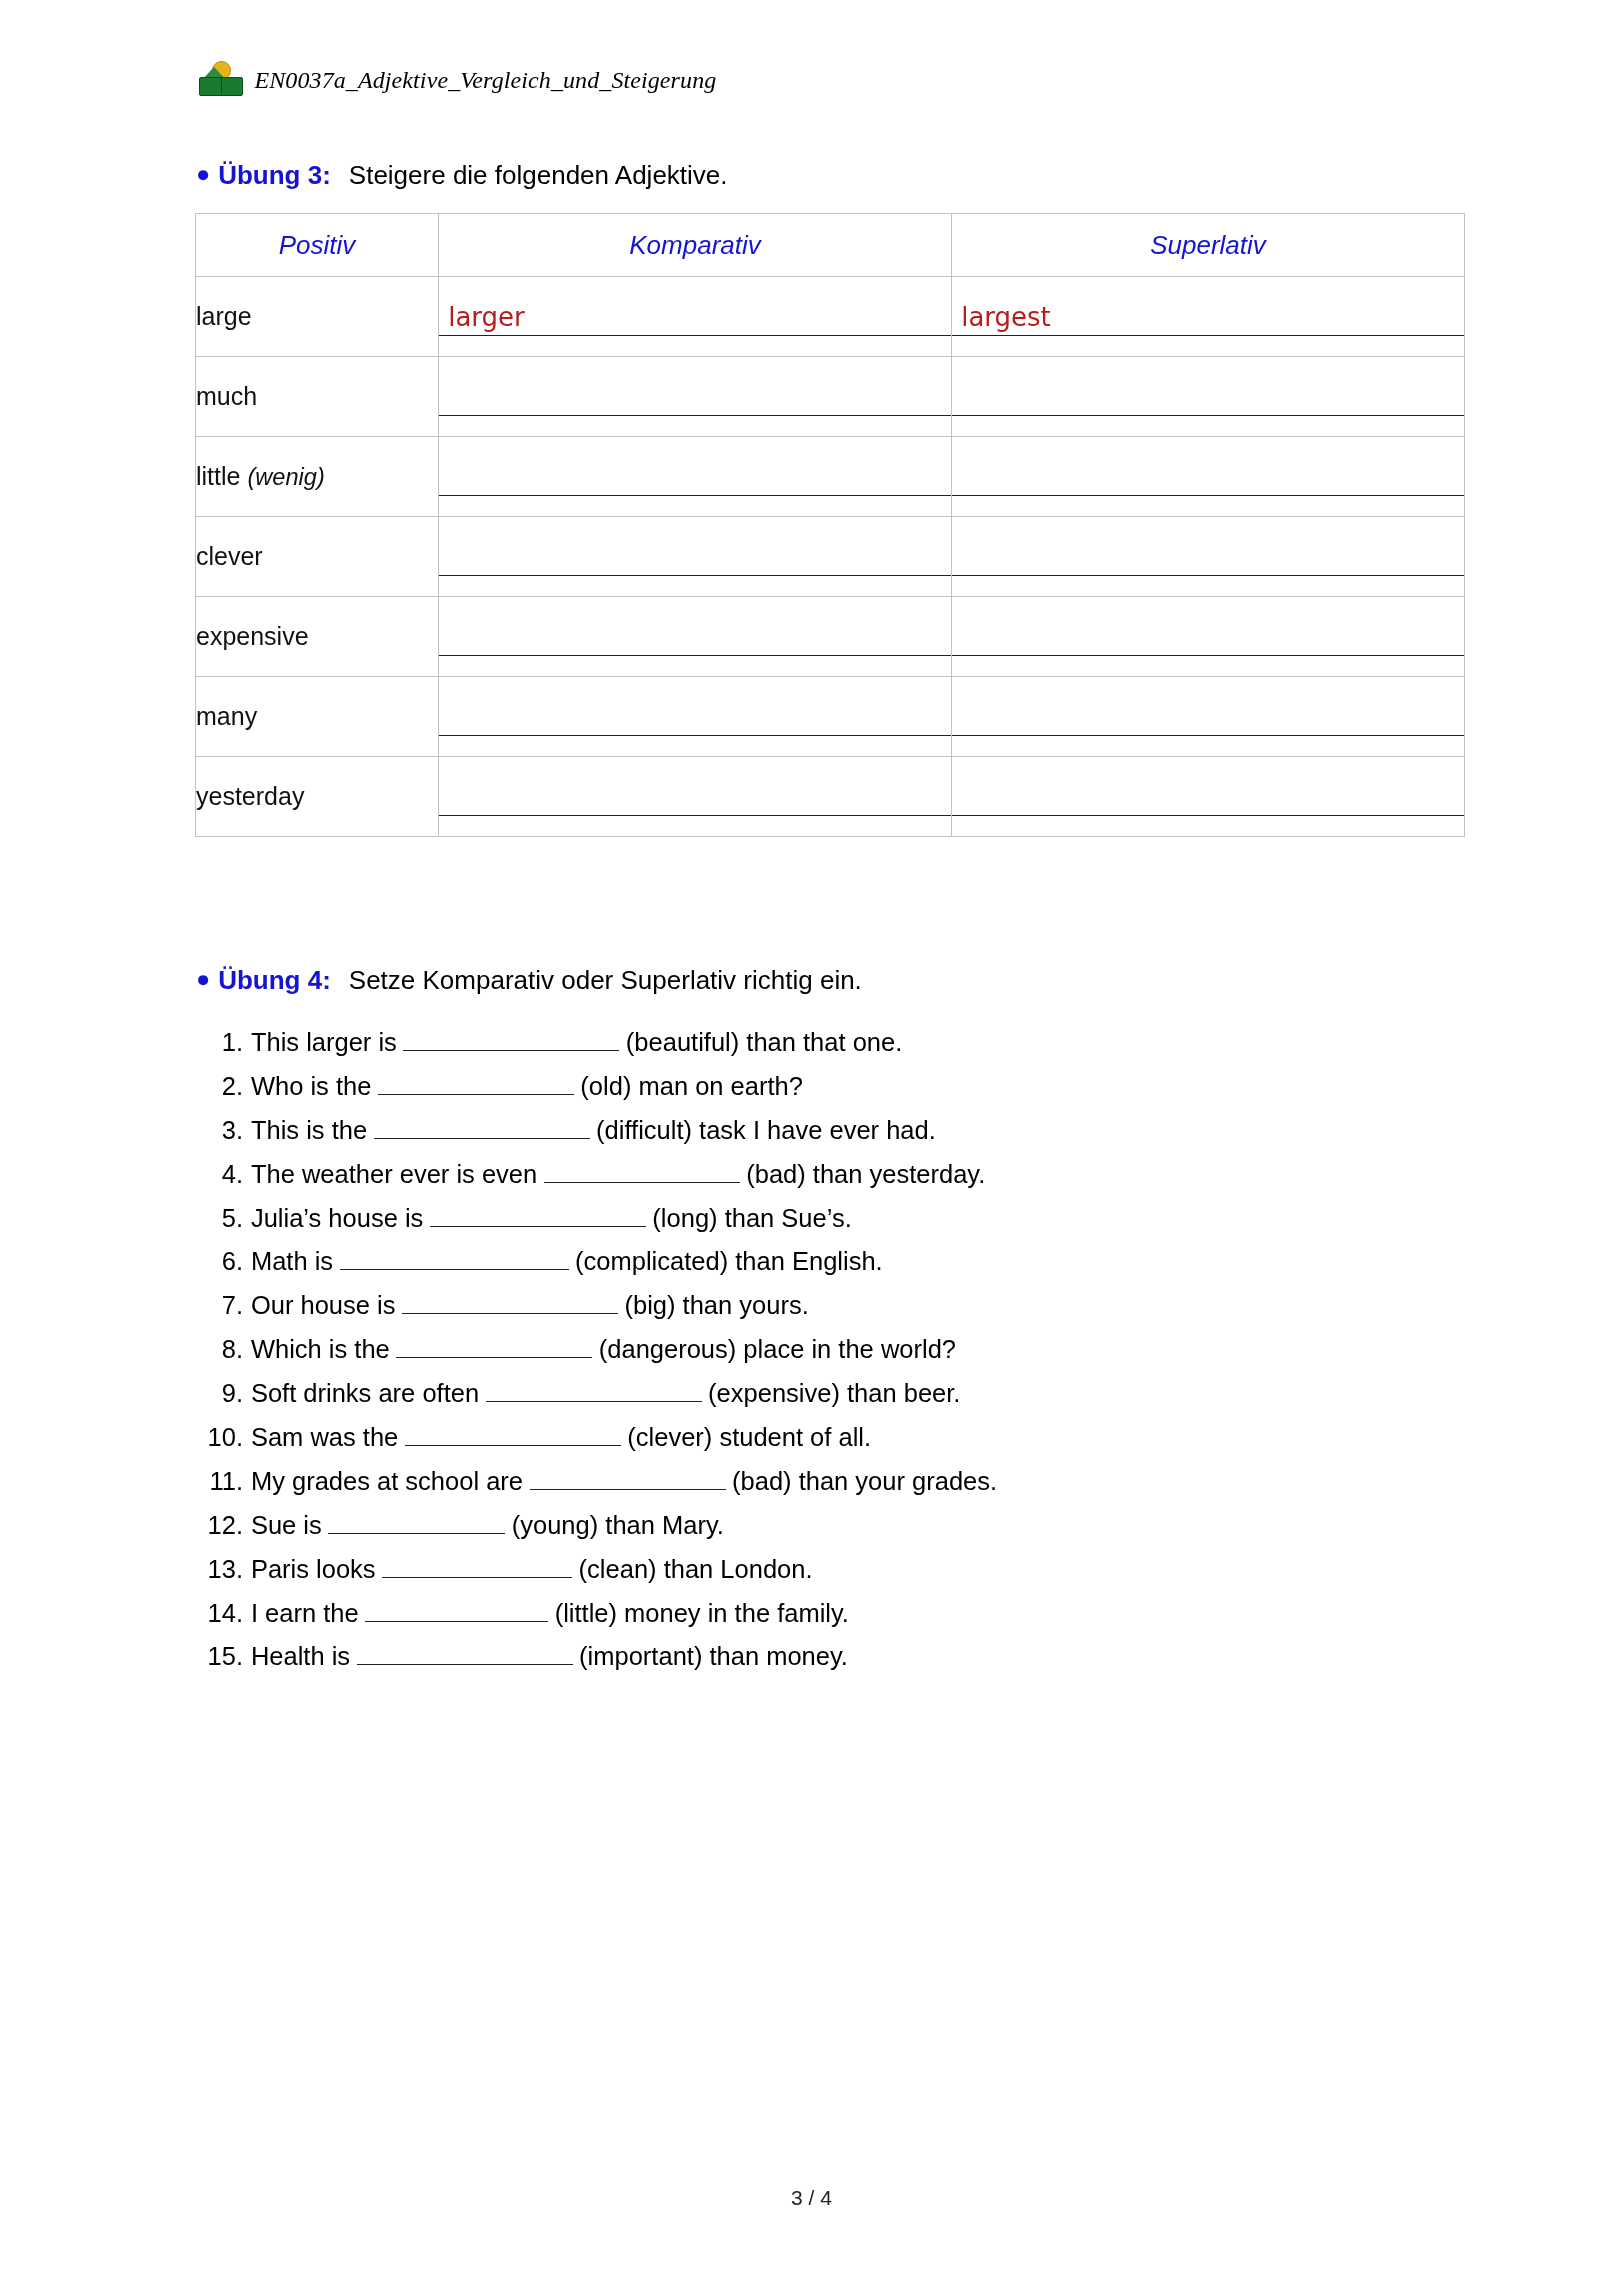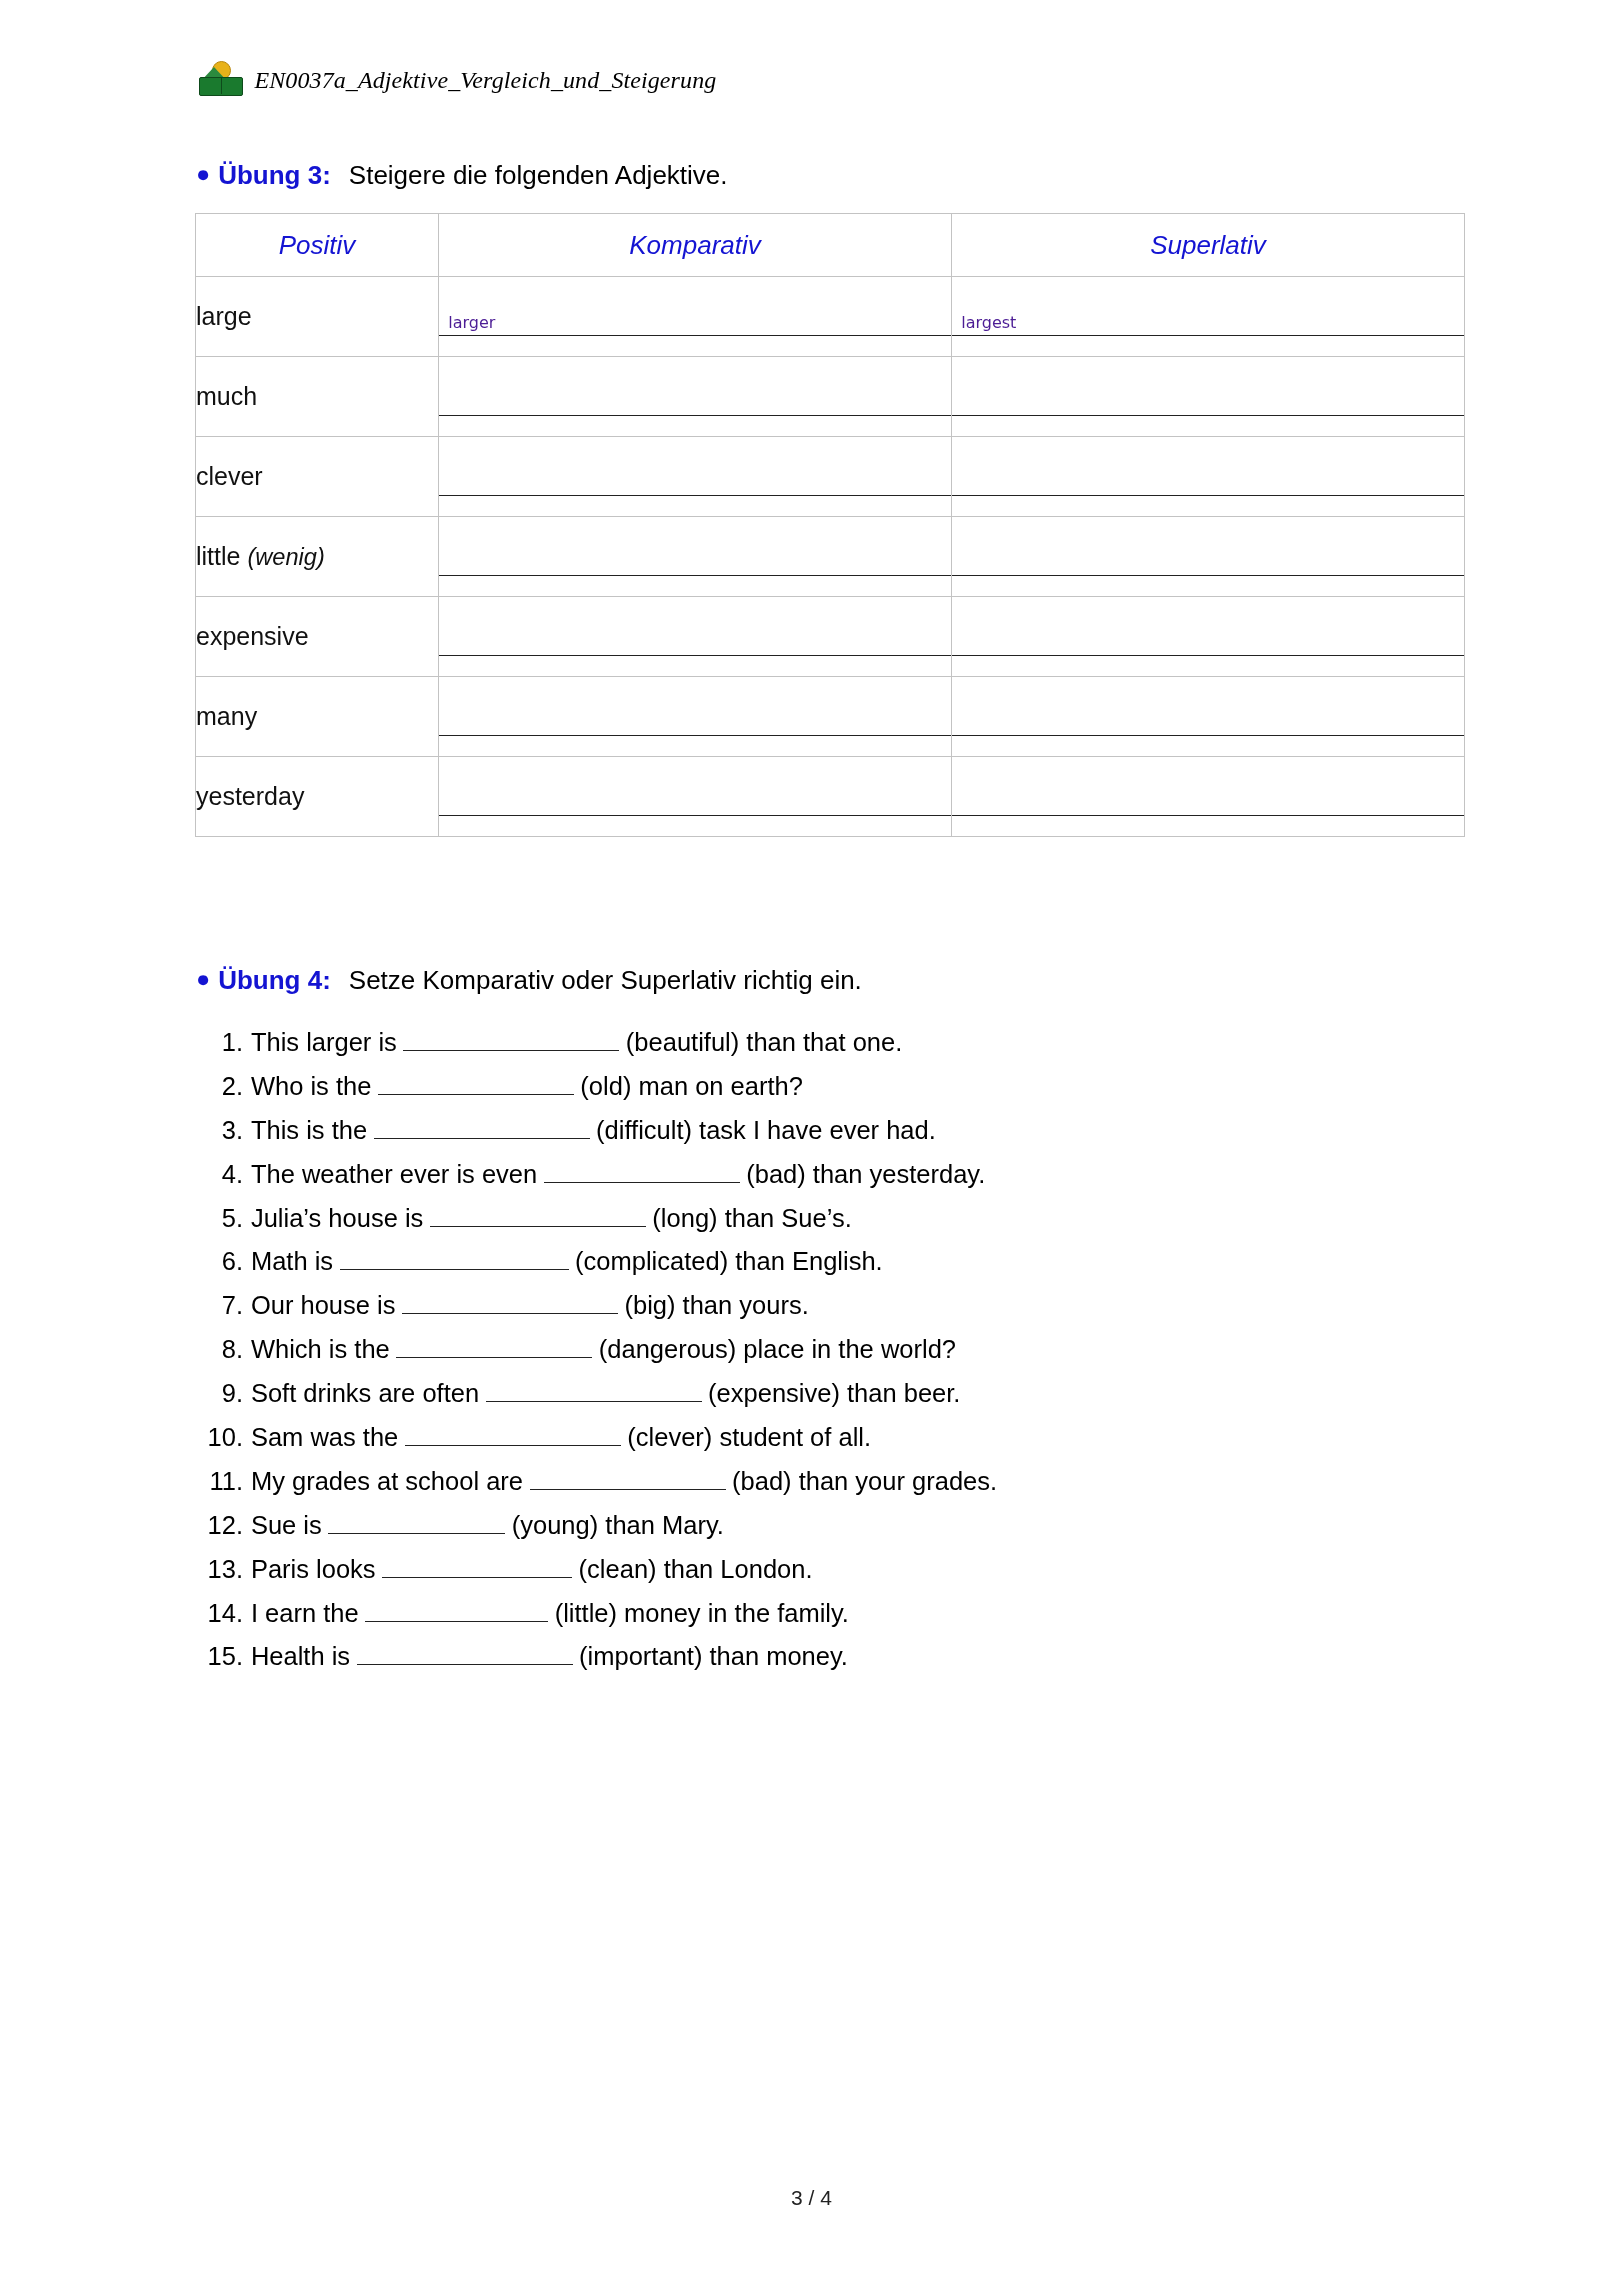--- a/index.html
+++ b/index.html
@@ -159,22 +159,22 @@
     display: block;
     border-bottom: 1.3px solid #222;
     height: 37px;
     position: relative;
   }
   .answer {
     position: absolute;
     left: 9.2px;
     bottom: 2.6px;
     font-family: "DejaVu Sans", sans-serif;
-    font-size: 16px;
-    color: #4c1d95;
+    font-size: 26px;
+    color: #b91c1c;
   }
 
   
   .ex4-list {
     position: absolute;
     left: 196px;
     top: 969px;
     width: 1309px;
   }
   .ex4-item {
@@ -264,37 +264,37 @@
             </span>
         </td>
         <td class="blank-cell">
           <span class="blank-line">
               <span class="answer"></span>
             </span>
         </td>
       </tr>
       <tr>
         <td class="cell-word">
-          <span>clever</span>
-        </td>
-        <td class="blank-cell">
-          <span class="blank-line">
-              <span class="answer"></span>
-            </span>
-        </td>
-        <td class="blank-cell">
-          <span class="blank-line">
-              <span class="answer"></span>
-            </span>
-        </td>
-      </tr>
-      <tr>
-        <td class="cell-word">
           <span>little</span>
           <span class="hint">(wenig)</span>
+        </td>
+        <td class="blank-cell">
+          <span class="blank-line">
+              <span class="answer"></span>
+            </span>
+        </td>
+        <td class="blank-cell">
+          <span class="blank-line">
+              <span class="answer"></span>
+            </span>
+        </td>
+      </tr>
+      <tr>
+        <td class="cell-word">
+          <span>clever</span>
         </td>
         <td class="blank-cell">
           <span class="blank-line">
               <span class="answer"></span>
             </span>
         </td>
         <td class="blank-cell">
           <span class="blank-line">
               <span class="answer"></span>
             </span>

